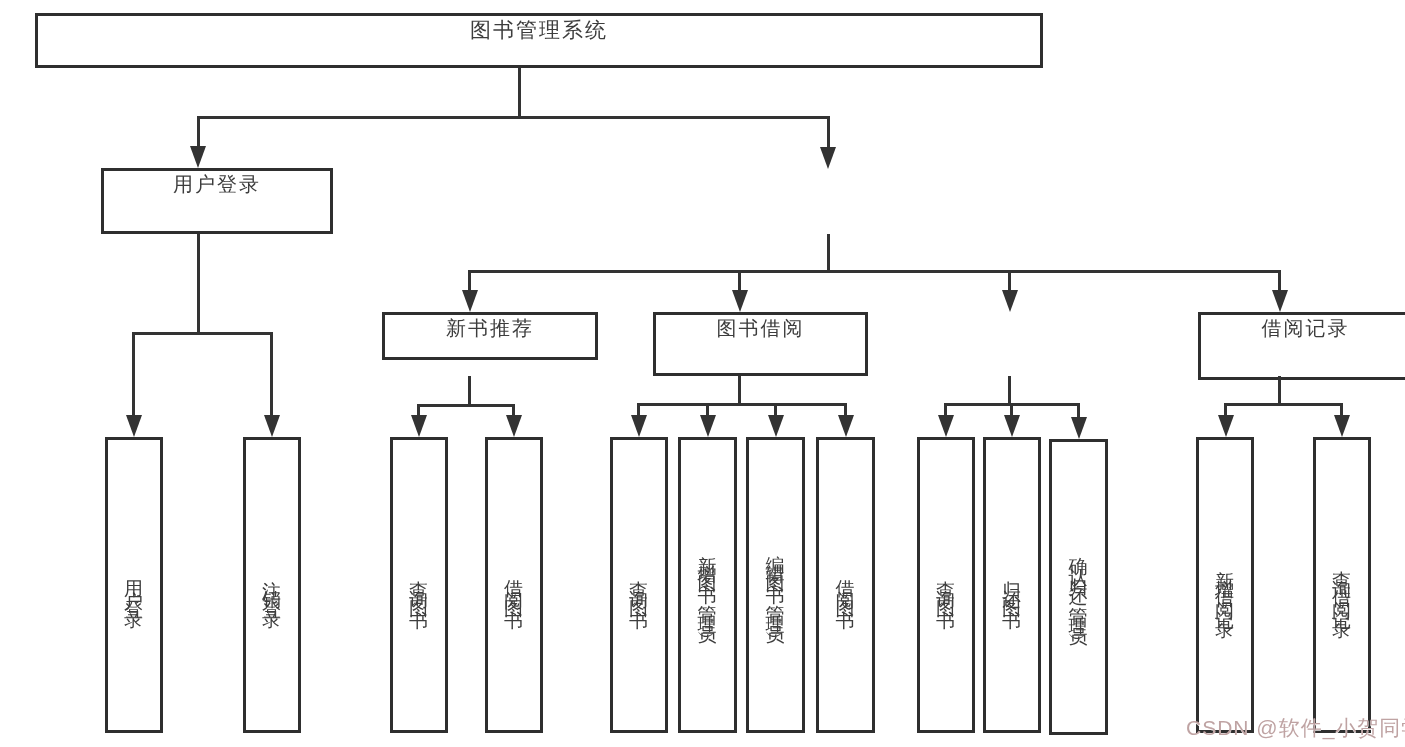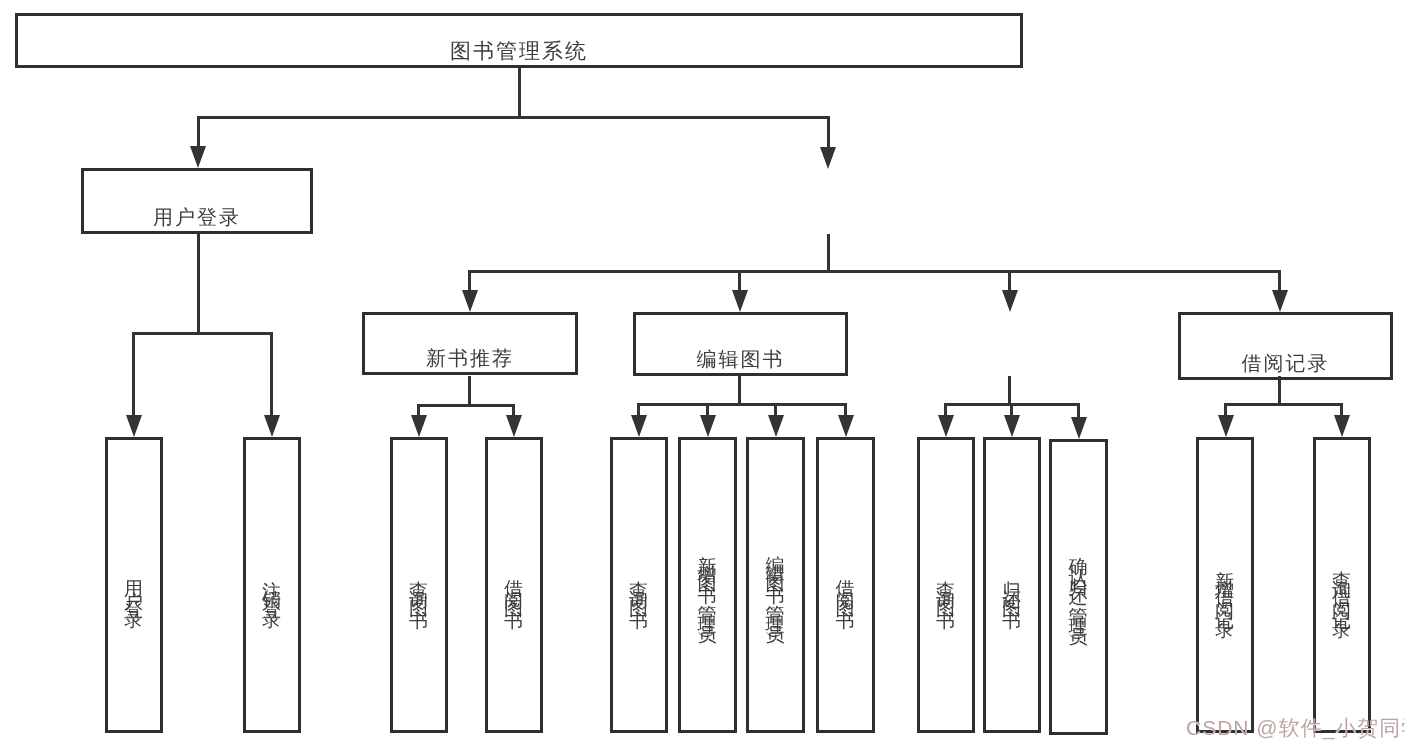--- a/index.html
+++ b/index.html
@@ -3,21 +3,21 @@
 <meta charset="utf-8">
 <style>
   html, body { margin:0; padding:0; background:#ffffff; }
   #stage {
     position:relative; width:1405px; height:747px; background:#ffffff;
     font-family:"Liberation Sans","DejaVu Sans",sans-serif;
     color:#3d3d3d; overflow:hidden;
   }
   .bx {
     position:absolute; box-sizing:border-box; background:#ffffff;
-    border:3px solid #2f2f2f; display:flex; align-items:flex-end; justify-content:center;
+    border:3px solid #2f2f2f; display:flex; align-items:flex-start; justify-content:center;margin-left:20px;
   }
   .bx .lbl { font-size:20px; letter-spacing:2px; white-space:nowrap; }
   .root .lbl { font-size:21px; }
   .bxv {
     position:absolute; box-sizing:border-box; background:#ffffff;
     border:3px solid #2f2f2f; display:flex; align-items:center; justify-content:center;
   }
   .bxv .vlbl {
     writing-mode:vertical-rl; text-orientation:mixed;
     font-size:19px; line-height:1; letter-spacing:10px; white-space:nowrap;
@@ -42,25 +42,25 @@
 <div id="stage">
 
   <div class="bx root" style="left:15px; top:13px; width:1008px; height:55px;">
     <span class="lbl">图书管理系统</span>
   </div>
 
   <div class="bx" style="left:81px; top:168px; width:232px; height:66px;">
     <span class="lbl">用户登录</span>
   </div>
 
-  <div class="bx" style="left:362px; top:312px; width:216px; height:63px;">
+  <div class="bx" style="left:362px; top:312px; width:216px; height:48px;">
     <span class="lbl">新书推荐</span>
   </div>
   <div class="bx" style="left:633px; top:312px; width:215px; height:64px;">
-    <span class="lbl">编辑图书</span>
+    <span class="lbl">图书借阅</span>
   </div>
   <div class="bx" style="left:1178px; top:312px; width:215px; height:68px;">
     <span class="lbl">借阅记录</span>
   </div>
 
   <div class="bxv" style="left:105px; top:437px; width:58px; height:296px;">
     <span class="vlbl">用户登录</span>
   </div>
   <div class="bxv" style="left:243px; top:437px; width:58px; height:296px;">
     <span class="vlbl">注销登录</span>

